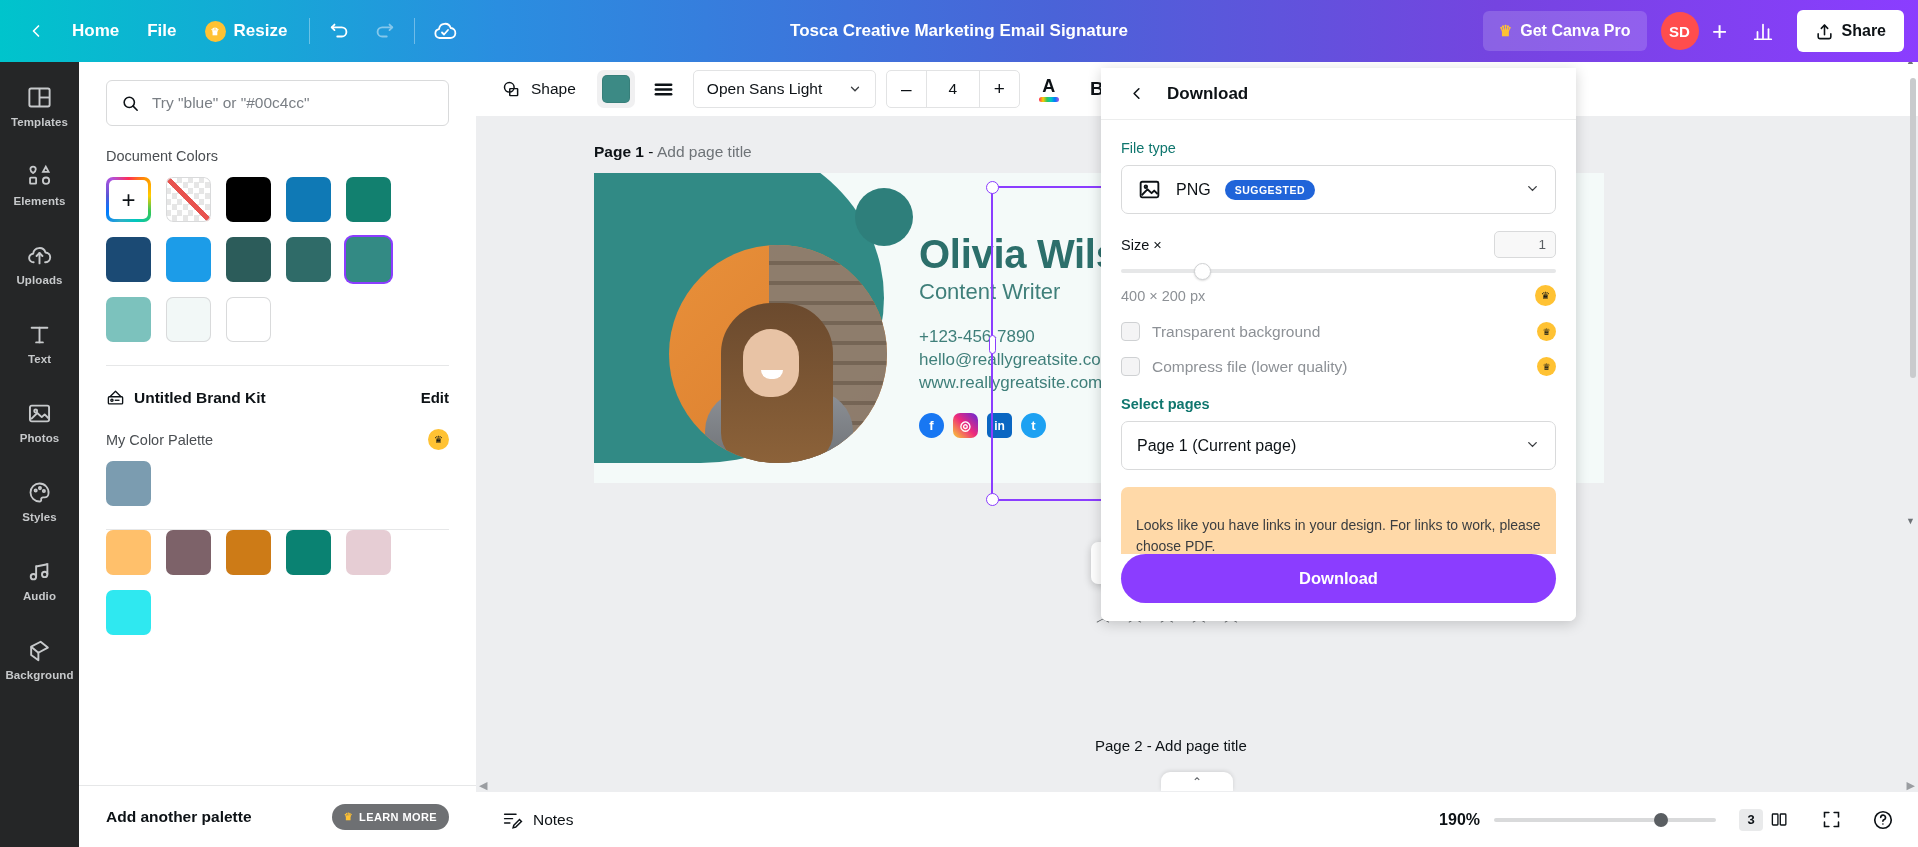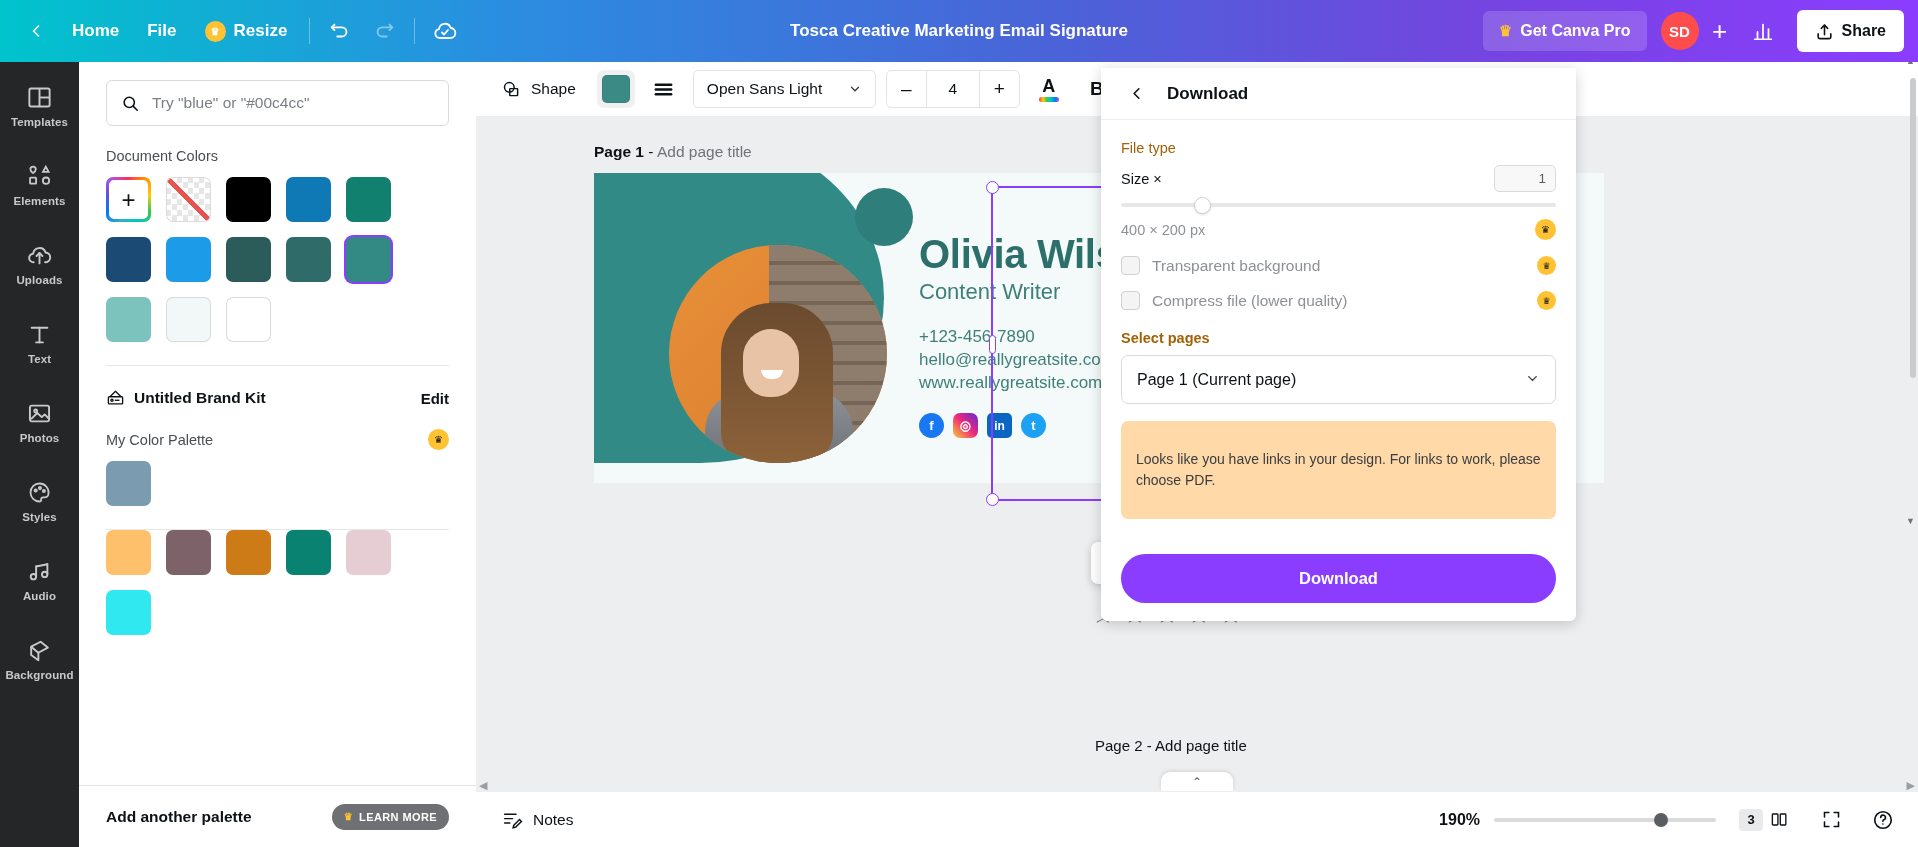--- a/index.html
+++ b/index.html
@@ -100,21 +100,21 @@
     font-size:24px; font-weight:300; color:#0d1216; line-height:1;
   }
   .sw-none{
     background:
       linear-gradient(45deg,transparent 46%,#e8534f 46%,#e8534f 54%,transparent 54%),
       repeating-conic-gradient(#fff 0% 25%, #e6e6e6 0% 50%) 0 0/11px 11px;
     box-shadow:inset 0 0 0 1px #d9dadb;
   }
   .sw-sel{ box-shadow:0 0 0 2px #8b3dff; }
   .divider{ height:1px; background:#e6e7e8; margin:23px 0 0 0; }
-  .row-between{ display:flex; align-items:flex-end; justify-content:space-between; }
+  .row-between{ display:flex; align-items:center; justify-content:space-between; }
   .brandkit{
     display:flex; align-items:center; gap:9px; font-size:15.5px;
     font-weight:bold; color:#0d1216;
   }
   .edit-link{ font-size:15px; font-weight:bold; color:#0d1216; cursor:pointer; }
   .palette-head{ display:flex; align-items:center; justify-content:space-between; margin:22px 0 11px 0; }
   .palette-name{ font-size:14.5px; color:#4a4e52; }
   .crown-badge{
     width:21px; height:21px; border-radius:50%; background:#ffc233;
     display:flex; align-items:center; justify-content:center; font-size:10px;
@@ -313,21 +313,21 @@
     background:#fff; border-radius:0 0 7px 7px; box-shadow:0 3px 14px rgba(0,0,0,.18);
     z-index:35; display:flex; flex-direction:column; overflow:hidden;
   }
   .dl-head{
     height:52px; display:flex; align-items:center; gap:16px; padding:0 20px;
     border-bottom:1px solid #eceded; flex-shrink:0;
   }
   .dl-back{ width:30px; height:30px; display:flex; align-items:center; justify-content:center; cursor:pointer; border-radius:4px; font-size:19px; }
   .dl-title{ font-size:17px; font-weight:bold; }
   .dl-body{ flex:1; overflow-y:auto; padding:20px 20px 0 20px; position:relative; }
-  .dl-label{ font-size:14.5px; color:#a16207; margin-bottom:9px; }
+  .dl-label{ font-size:14.5px; color:#0f766e; margin-bottom:9px; }
   .dl-label.bold{ font-weight:bold; }
   .dl-select{
     display:flex; align-items:center; gap:14px; height:49px; padding:0 15px;
     border:1px solid #d9dadb; border-radius:7px; cursor:pointer; font-size:16px;
     margin-bottom:17px;
   }
   .dl-select .chev{ margin-left:auto; font-size:14px; color:#3a3d40; }
   .badge{
     background:#2064d9; color:#fff; font-size:10.5px; font-weight:bold;
     letter-spacing:.5px; padding:4px 10px; border-radius:10px;
@@ -780,20 +780,34 @@
       <div class="dl-back">
         <svg width="19" height="19" viewBox="0 0 24 24" fill="none" stroke="#0d1216" stroke-width="2" stroke-linecap="round" stroke-linejoin="round">
             <polyline points="15 18 9 12 15 6"></polyline>
           </svg>
       </div>
       <div class="dl-title">Download</div>
     </div>
 
     <div class="dl-body">
       <div class="dl-label">File type</div>
+      <div class="dl-select">
+        <svg width="25" height="25" viewBox="0 0 24 24" fill="none" stroke="#0d1216" stroke-width="1.8" stroke-linejoin="round">
+            <rect x="3.5" y="4.5" width="17" height="15" rx="1.4"></rect>
+            <circle cx="8.5" cy="9.3" r="1.2"></circle>
+            <polyline points="4.5 17.5 10 11.8 14 15.5 16.5 13 19.8 16.3"></polyline>
+          </svg>
+        <span>PNG</span>
+        <span class="badge">SUGGESTED</span>
+        <span class="chev">
+          <svg width="15" height="15" viewBox="0 0 24 24" fill="none" stroke="#3a3d40" stroke-width="2.2" stroke-linecap="round">
+              <polyline points="6 9 12 15 18 9"></polyline>
+            </svg>
+        </span>
+      </div>
 
       <div class="size-row">
         <span class="size-lbl">Size ×</span>
         <span class="size-input">1</span>
       </div>
       <div class="slider-wrap">
         <div class="slider-track"></div>
         <div class="slider-knob"></div>
       </div>
       <div class="dim-row">

